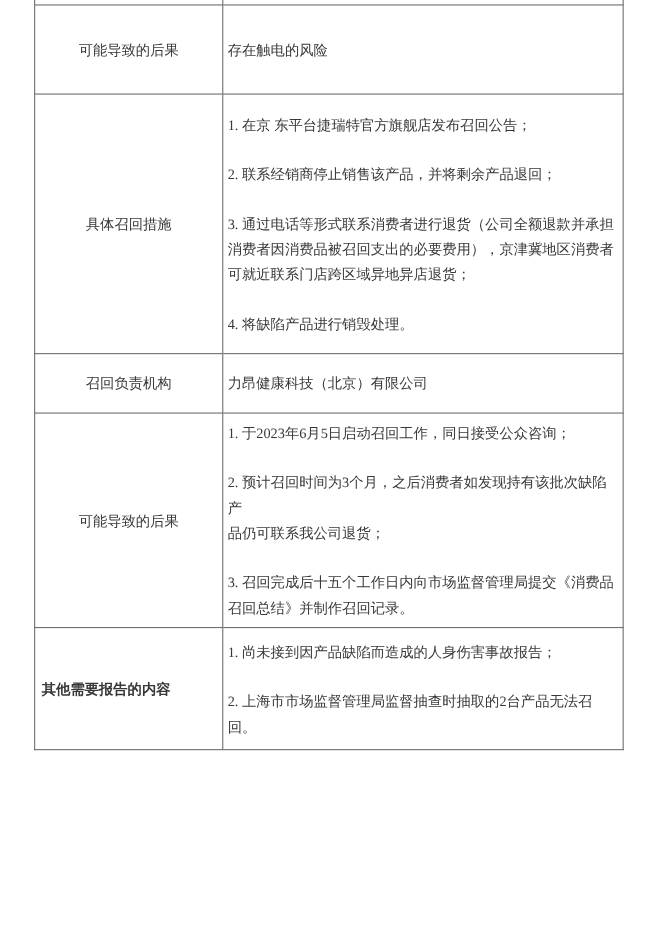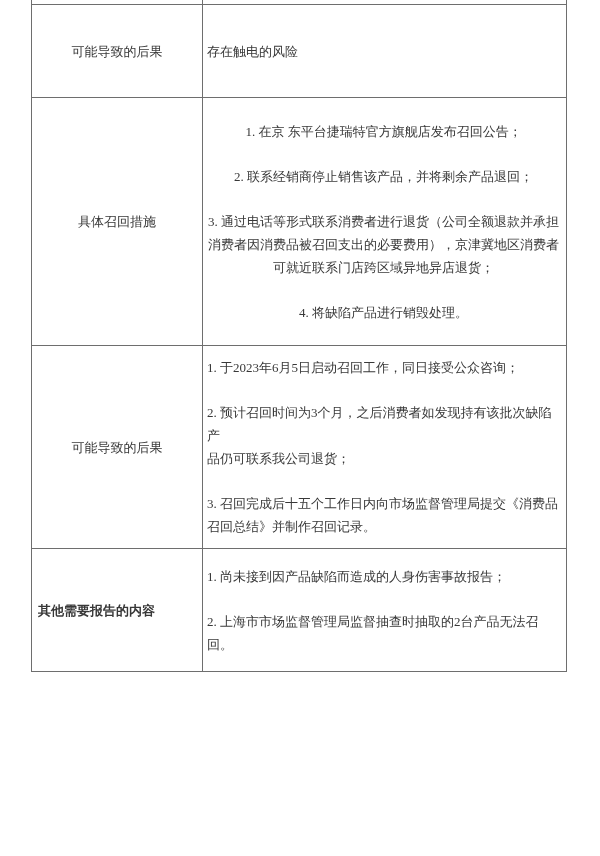--- a/index.html
+++ b/index.html
@@ -32,41 +32,41 @@
   
   tr.r-spacer td {
     height: 4px;
     border-top: none;
     padding: 0;
   }
   td.lbl {
     text-align: center;
     white-space: pre-line;
     line-height: 25px;
-    padding: 12px 4px;
+    padding: 0 4px;
   }
   td.lbl.bold-left {
     text-align: left;
     font-weight: bold;
     padding-left: 6px;
   }
   td.content {
     padding: 6px 6px 6px 4px;
   }
   .para {
     margin: 0;
     line-height: 23px;
     white-space: pre-line;
   }
   .para + .para {
     margin-top: 22px;
   }
   tr.r1 td { height: 68px; }
   tr.r2 td { height: 76px; }
-  tr.r3 td { height: 223px; text-align: center; }
+  tr.r3 td { height: 223px; }
   tr.r4 td { height: 41px; }
   tr.r5 td { height: 43px; }
   tr.r6 td { height: 178px; }
   tr.r7 td { height: 98px; }
 </style>
 </head>
 <body>
 
 <div class="page">
   <table class="recall-table">
@@ -93,20 +93,26 @@
         <td class="content">
           <p class="para">1. 在京 东平台捷瑞特官方旗舰店发布召回公告；</p>
           <p class="para">2. 联系经销商停止销售该产品，并将剩余产品退回；</p>
           <p class="para">3. 通过电话等形式联系消费者进行退货（公司全额退款并承担
 消费者因消费品被召回支出的必要费用），京津冀地区消费者
 可就近联系门店跨区域异地异店退货；</p>
           <p class="para">4. 将缺陷产品进行销毁处理。</p>
         </td>
       </tr>
 
+      <tr class="r4">
+        <td class="lbl">召回负责机构</td>
+        <td class="content">
+          <p class="para">力昂健康科技（北京）有限公司</p>
+        </td>
+      </tr>
 
 
       <tr class="r6">
         <td class="lbl">可能导致的后果</td>
         <td class="content">
           <p class="para">1. 于2023年6月5日启动召回工作，同日接受公众咨询；</p>
           <p class="para">2. 预计召回时间为3个月，之后消费者如发现持有该批次缺陷产
 品仍可联系我公司退货；</p>
           <p class="para">3. 召回完成后十五个工作日内向市场监督管理局提交《消费品
 召回总结》并制作召回记录。</p>

